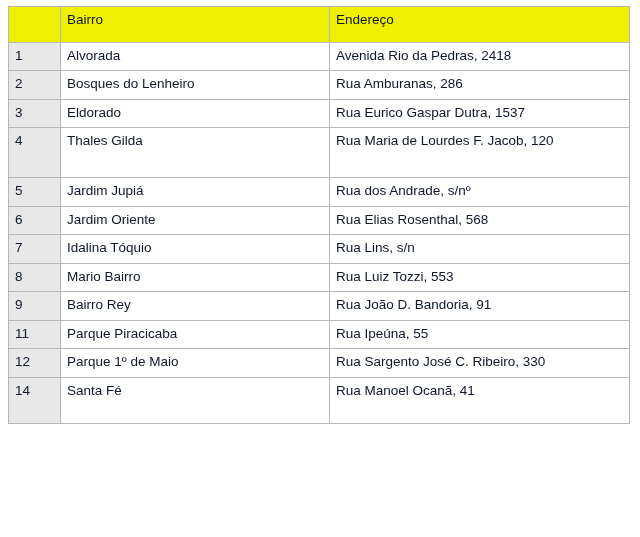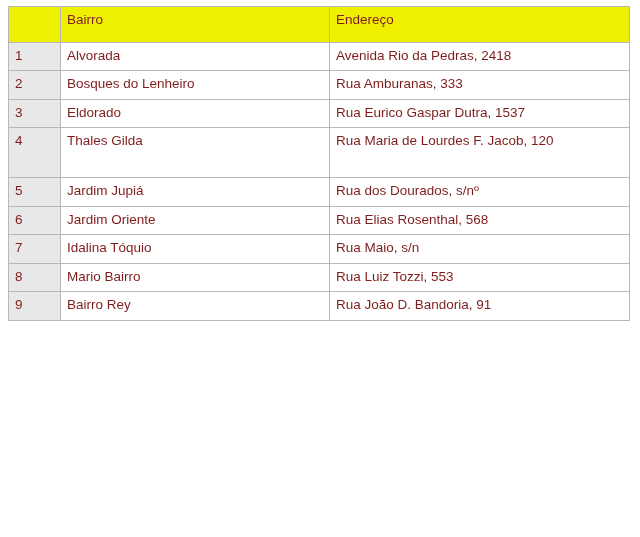--- a/index.html
+++ b/index.html
@@ -19,21 +19,21 @@
     height: 537px;
     background: #ffffff;
     overflow: hidden;
   }
   table.bairros {
     border-collapse: collapse;
     table-layout: fixed;
     margin: 6px 0 0 8px;
     width: 621px;
     font-size: 13.5px;
-    color: #7f1d1d;
+    color: #0f172a;
   }
   table.bairros col.c-num   { width: 52px; }
   table.bairros col.c-name  { width: 269px; }
   table.bairros col.c-addr  { width: 300px; }
 
   table.bairros th,
   table.bairros td {
     border: 1px solid #b7b7b7;
     padding: 5px 6px 6px 6px;
     vertical-align: top;
@@ -85,53 +85,68 @@
     </thead>
     <tbody>
       <tr>
         <td class="num">1</td>
         <td class="name">Alvorada</td>
         <td class="addr">Avenida Rio da Pedras, 2418</td>
       </tr>
       <tr>
         <td class="num">2</td>
         <td class="name">Bosques do Lenheiro</td>
-        <td class="addr">Rua Amburanas, 333</td>
+        <td class="addr">Rua Amburanas, 286</td>
       </tr>
       <tr>
         <td class="num">3</td>
         <td class="name">Eldorado</td>
         <td class="addr">Rua Eurico Gaspar Dutra, 1537</td>
       </tr>
       <tr class="tall">
         <td class="num">4</td>
         <td class="name">Thales Gilda</td>
         <td class="addr">Rua Maria de Lourdes F. Jacob, 120</td>
       </tr>
       <tr>
         <td class="num">5</td>
         <td class="name">Jardim Jupiá</td>
-        <td class="addr">Rua dos Dourados, s/nº</td>
+        <td class="addr">Rua dos Andrade, s/nº</td>
       </tr>
       <tr>
         <td class="num">6</td>
         <td class="name">Jardim Oriente</td>
         <td class="addr">Rua Elias Rosenthal, 568</td>
       </tr>
       <tr>
         <td class="num">7</td>
         <td class="name">Idalina Tóquio</td>
-        <td class="addr">Rua Maio, s/n</td>
+        <td class="addr">Rua Lins, s/n</td>
       </tr>
       <tr>
         <td class="num">8</td>
         <td class="name">Mario Bairro</td>
         <td class="addr">Rua Luiz Tozzi, 553</td>
       </tr>
       <tr>
         <td class="num">9</td>
         <td class="name">Bairro Rey</td>
         <td class="addr">Rua João D. Bandoria, 91</td>
       </tr>
+      <tr>
+        <td class="num">11</td>
+        <td class="name">Parque Piracicaba</td>
+        <td class="addr">Rua Ipeúna, 55</td>
+      </tr>
+      <tr>
+        <td class="num">12</td>
+        <td class="name">Parque 1º de Maio</td>
+        <td class="addr">Rua Sargento José C. Ribeiro, 330</td>
+      </tr>
+      <tr class="last">
+        <td class="num">14</td>
+        <td class="name">Santa Fé</td>
+        <td class="addr">Rua Manoel Ocanã, 41</td>
+      </tr>
     </tbody>
   </table>
 
 </div>
 
 </body></html>

